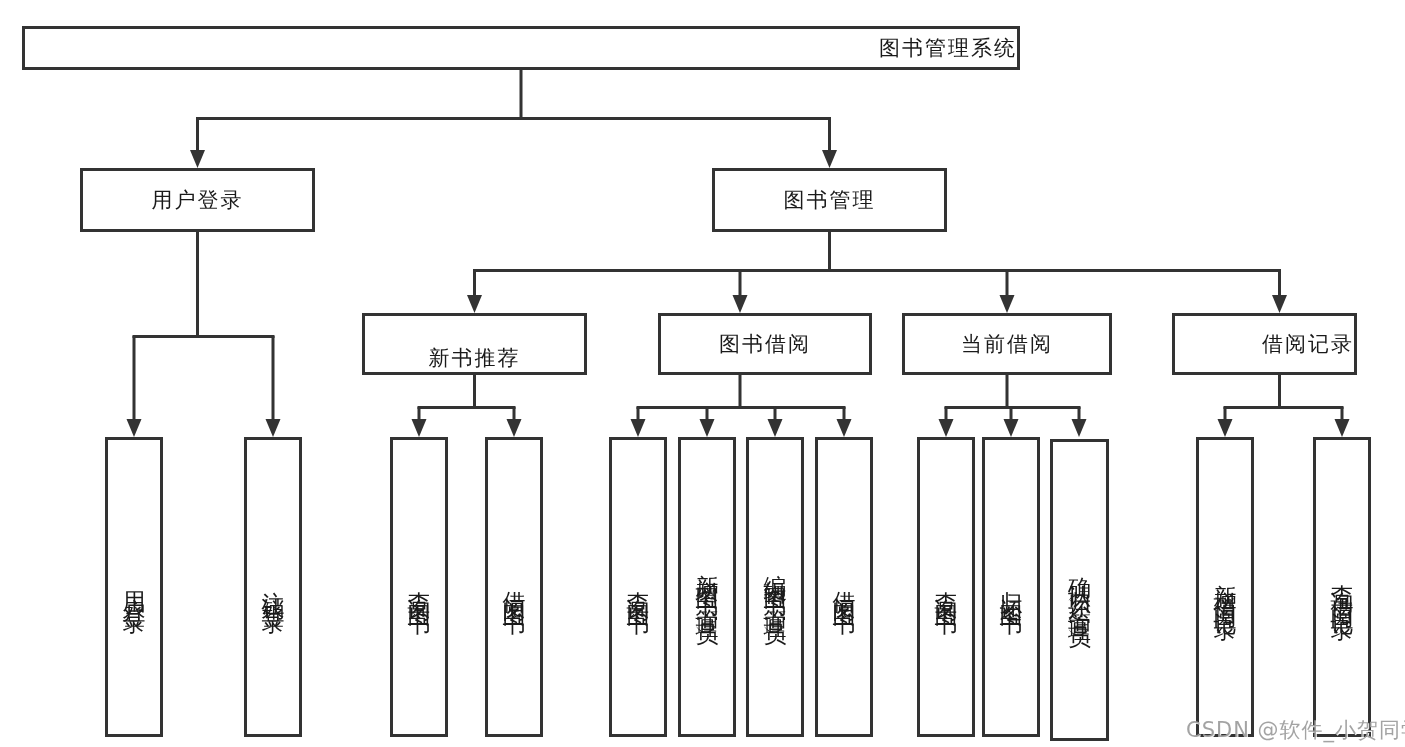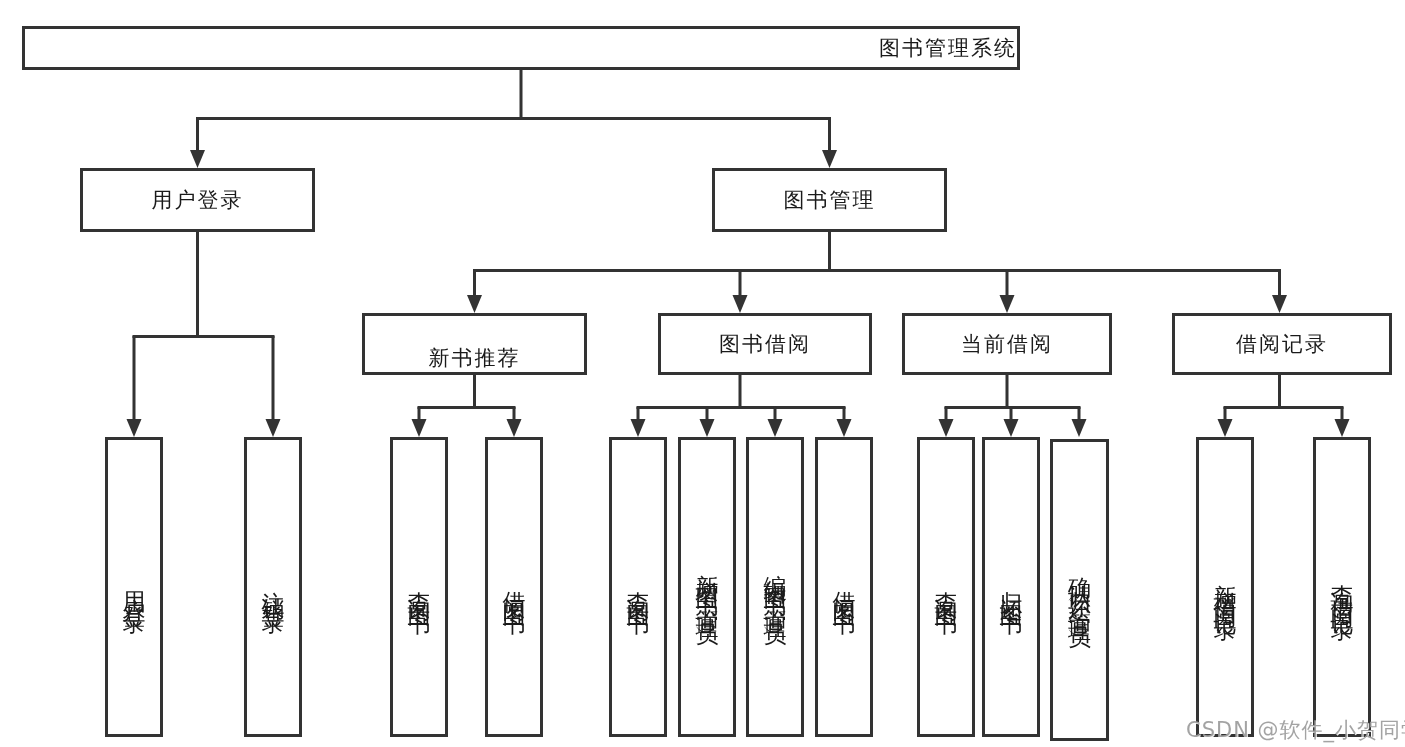--- a/index.html
+++ b/index.html
@@ -124,21 +124,21 @@
 
   <div class="node hnode" style="left:362px; top:313px; width:225px; height:62px;align-items:flex-end;">
     <span>新书推荐</span>
   </div>
   <div class="node hnode" style="left:633px; top:313px; width:214px; height:62px;margin-left:25px;">
     <span>图书借阅</span>
   </div>
   <div class="node hnode" style="left:902px; top:313px; width:210px; height:62px;">
     <span>当前借阅</span>
   </div>
-  <div class="node hnode" style="left:1172px; top:313px; width:220px; height:62px;">
+  <div class="node hnode" style="left:1172px; top:313px; width:185px; height:62px;justify-content:flex-end;">
     <span>借阅记录</span>
   </div>
 
   <div class="node leaf" style="left:105px; top:437px; width:58px; height:300px;">
     <span class="vtext">用户登录</span>
   </div>
   <div class="node leaf" style="left:244px; top:437px; width:58px; height:300px;">
     <span class="vtext">注销登录</span>
   </div>
 

